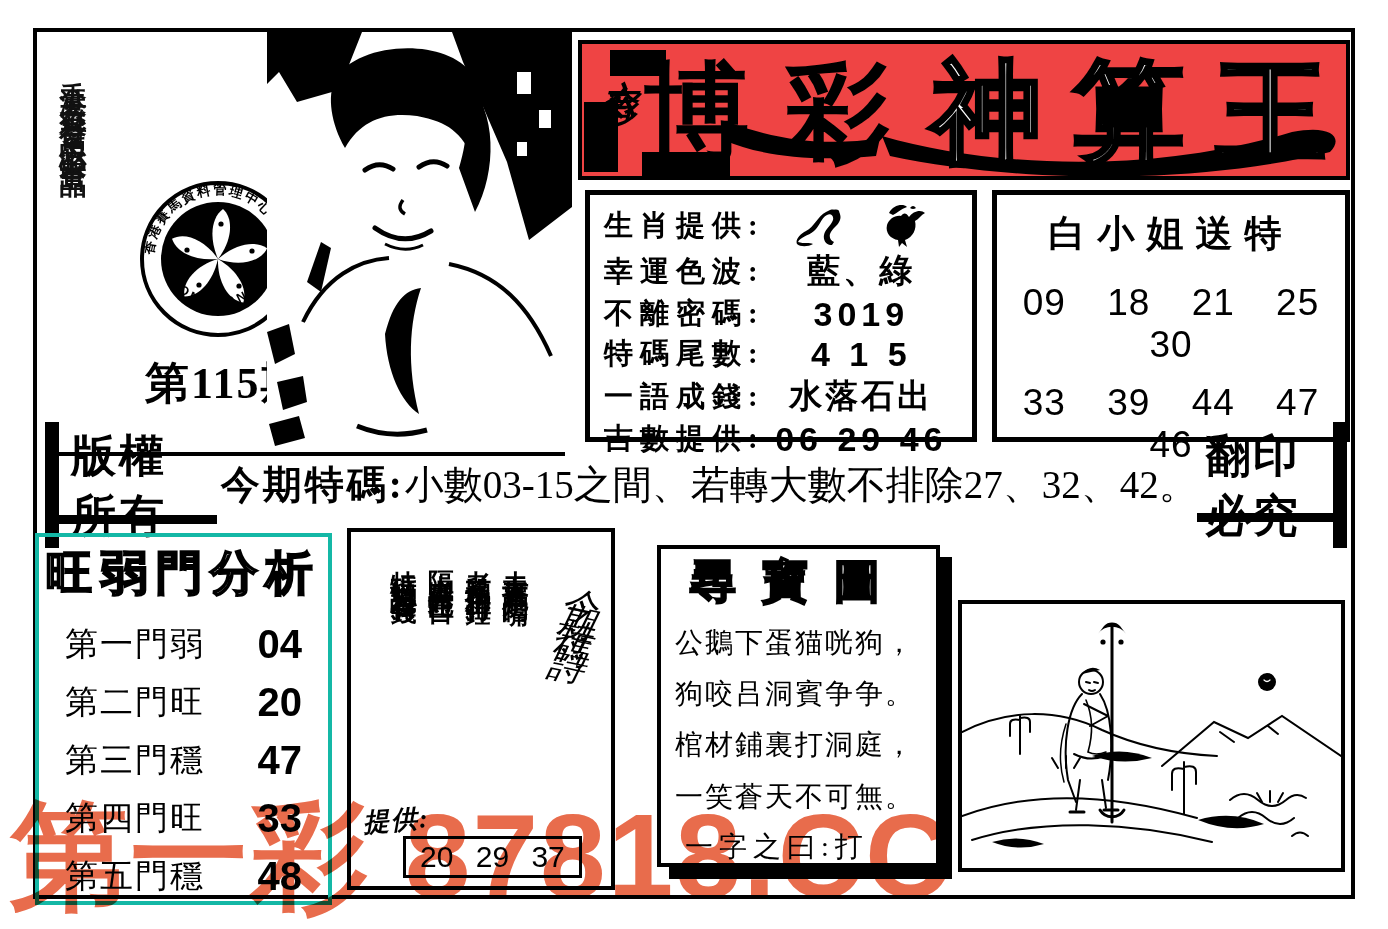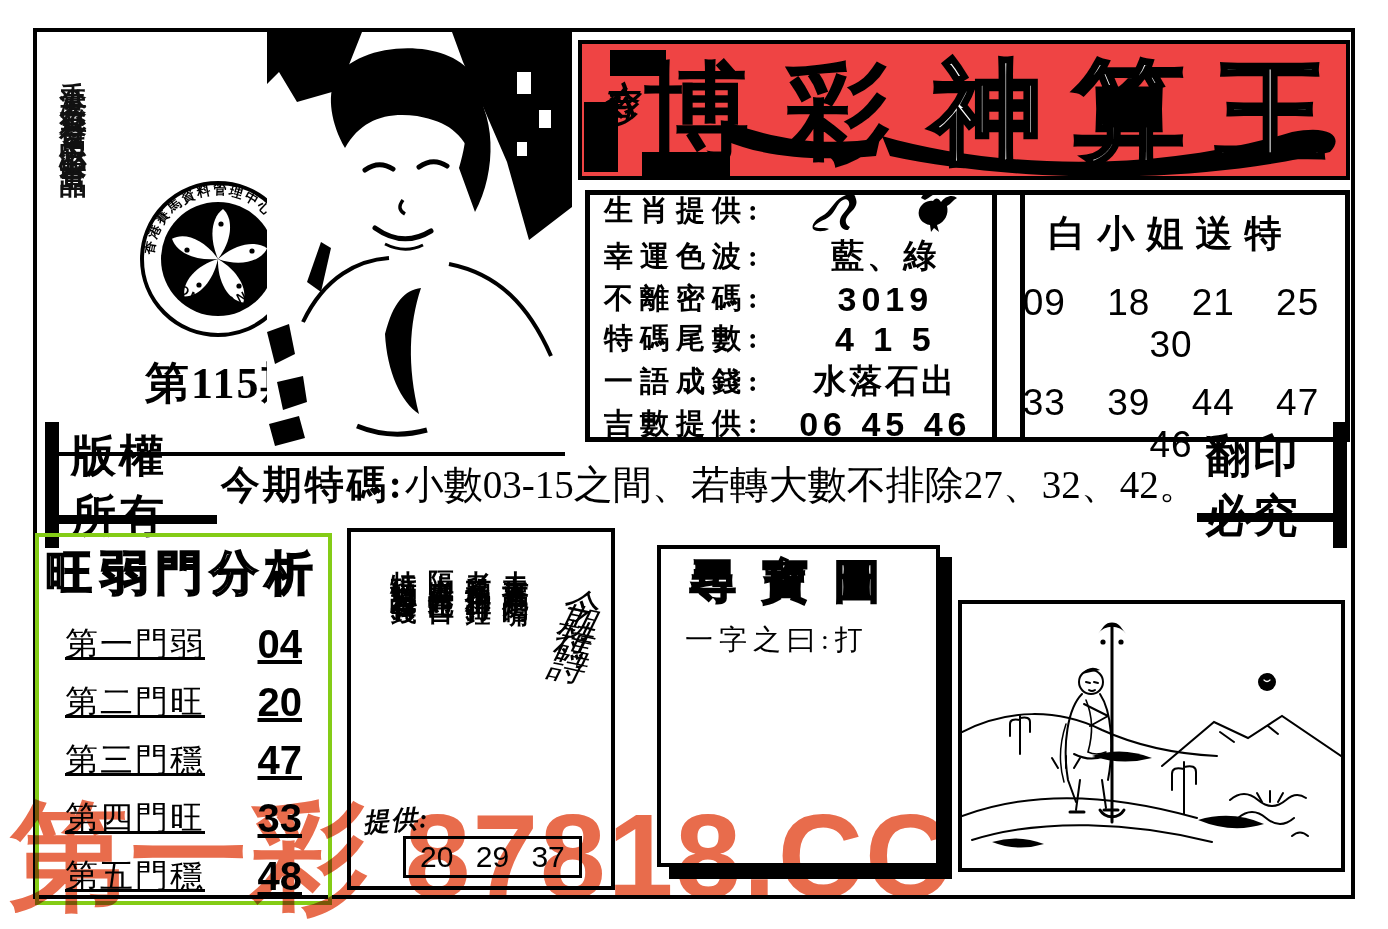--- a/index.html
+++ b/index.html
@@ -17,22 +17,22 @@
   .issue{left:108px;top:322px;font-size:44px;font-weight:bold;letter-spacing:2px;}
   .photo-art{right:0;top:0;}
 
   
   .title-box{left:578px;top:40px;width:772px;height:140px;border:4px solid #000;background:#ef4444;}
   .tb-block{position:absolute;background:#000;}
   .title-prefix{left:14px;top:8px;writing-mode:vertical-rl;font-size:34px;letter-spacing:6px;
                 font-weight:bold;font-style:italic;}
 
   
-  .tips-box{left:585px;top:190px;width:440px;height:252px;border:5px solid #000;
-            display:flex;flex-direction:column;justify-content:center;padding:8px 14px;}
+  .tips-box{left:585px;top:190px;width:392px;height:252px;border:5px solid #000;
+            display:flex;flex-direction:column;justify-content:flex-start;padding:8px 14px;}
   .tip-row{display:flex;align-items:center;}
   .tip-label{font-weight:bold;font-size:29px;letter-spacing:7px;white-space:nowrap;}
   .tip-value{flex:1;text-align:center;font-weight:bold;font-size:33px;letter-spacing:3px;}
   .tip-value.num{font-family:"Liberation Sans","DejaVu Sans",sans-serif;font-size:34px;letter-spacing:5px;}
   .zodiac{flex:1;display:flex;justify-content:space-evenly;align-items:center;}
 
   
   .lady-box{left:992px;top:190px;width:358px;height:252px;border:5px solid #000;text-align:center;}
   .lady-title{margin-top:14px;font-size:37px;font-weight:bold;letter-spacing:12px;}
   .lady-sub{margin-top:4px;font-size:28px;font-weight:bold;letter-spacing:16px;}
@@ -45,21 +45,21 @@
   .banner .rule-bl{position:absolute;left:0;bottom:-6px;width:172px;height:9px;background:#000;}
   .banner .rule-br{position:absolute;right:0;bottom:-4px;width:150px;height:9px;background:#000;}
   .banner-left{font-family:"Liberation Sans","DejaVu Sans",sans-serif;font-size:45px;font-weight:900;
                letter-spacing:3px;border-left:14px solid #000;padding:4px 14px 2px 12px;}
   .banner-main{font-size:39px;margin-left:16px;white-space:nowrap;}
   .banner-main b{font-weight:bold;letter-spacing:3px;}
   .banner-right{margin-left:auto;font-family:"Liberation Sans","DejaVu Sans",sans-serif;font-size:45px;
                 font-weight:900;letter-spacing:2px;border-right:14px solid #000;padding:4px 10px 2px 8px;}
 
   
-  .analysis-box{left:35px;top:533px;width:297px;height:372px;border:4px solid #84cc16;text-decoration:underline;}
+  .analysis-box{left:35px;top:533px;width:297px;height:372px;border:4px solid #14b8a6;}
   .an-rows{padding:2px 26px 0 26px;}
   .an-row{display:flex;justify-content:space-between;align-items:center;height:58px;}
   .an-label{font-size:33px;letter-spacing:2px;}
   .an-value{font-family:"Liberation Sans","DejaVu Sans",sans-serif;font-size:40px;font-weight:bold;}
 
   
   .poem-box{left:347px;top:528px;width:268px;height:362px;border:4px solid #000;}
   .poem-cols{position:absolute;left:10px;top:18px;right:76px;height:256px;writing-mode:vertical-rl;
              font-size:26px;font-weight:bold;letter-spacing:5px;line-height:1.32;}
   .poem-line{margin:0 3px;}
@@ -193,21 +193,21 @@
     <div class="tip-row">
       <span class="tip-label">特碼尾數:</span>
       <span class="tip-value num">4 1 5</span>
     </div>
     <div class="tip-row">
       <span class="tip-label">一語成錢:</span>
       <span class="tip-value">水落石出</span>
     </div>
     <div class="tip-row">
       <span class="tip-label">吉數提供:</span>
-      <span class="tip-value num">06 45 46</span>
+      <span class="tip-value num">06 29 46</span>
     </div>
   </div>
 
   <div class="abs lady-box">
     <div class="lady-title">白小姐送特</div>
     <div class="lady-row">09 18 21 25 30</div>
     <div class="lady-row" style="margin-top:16px;">33 39 44 47 46</div>
   </div>
 
   <div class="abs banner">
@@ -256,20 +256,26 @@
       <div class="poem-line">特碼認定三有錢。</div>
     </div>
     <div class="poem-provide">提供:</div>
     <div class="poem-nums">20 29 37</div>
   </div>
 
   <div class="abs treasure-box">
     <svg width="275" height="62" viewBox="0 0 275 62">
       <text x="137" y="48" text-anchor="middle" font-size="46" font-weight="bold" letter-spacing="26" fill="#fff" stroke="#000" stroke-width="2" font-family="Liberation Serif,serif">尋寶圖</text>
     </svg>
+    <div class="tr-lines">
+      <div>公鵝下蛋猫咣狗，</div>
+      <div>狗咬吕洞賓争争。</div>
+      <div>棺材鋪裏打洞庭，</div>
+      <div>一笑蒼天不可無。</div>
+    </div>
     <div class="tr-footer">一字之曰:打</div>
   </div>
 
   <div class="abs pic-box">
     <svg width="379" height="264" viewBox="0 0 379 264" stroke="#000" fill="none" stroke-width="2" stroke-linecap="round">
 
       <path d="M0,128 C45,105 95,104 140,126 C175,142 215,150 255,152"></path>
       <path d="M0,212 C70,186 150,190 235,214"></path>
       <path d="M10,236 C80,214 170,218 250,238"></path>
 

